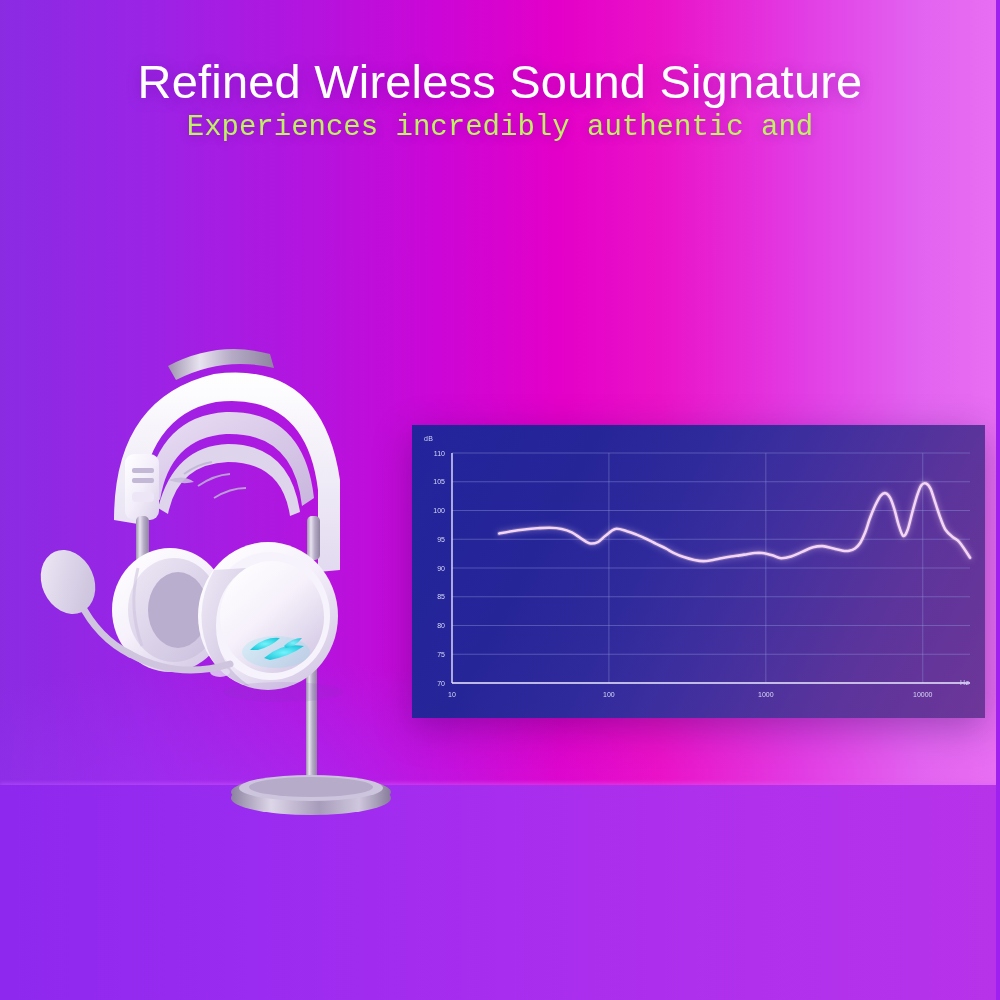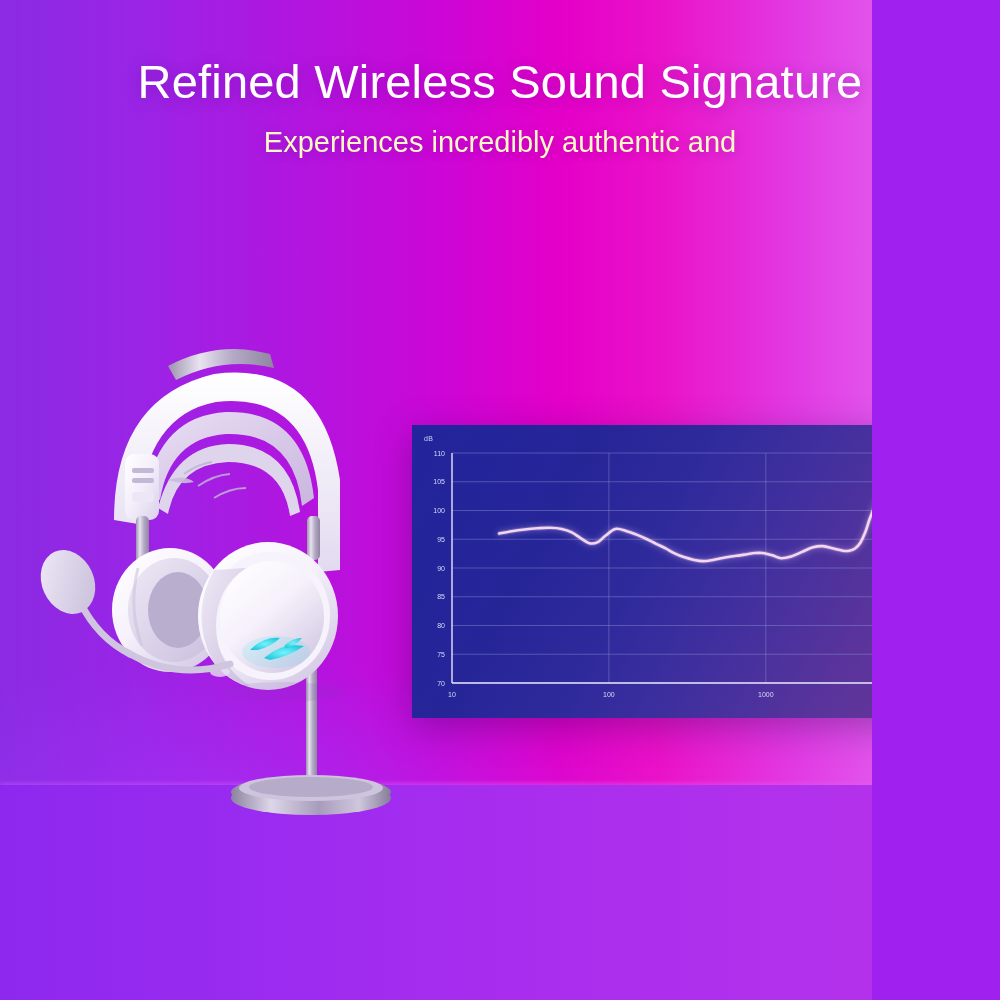--- a/index.html
+++ b/index.html
@@ -1,21 +1,21 @@
 <!DOCTYPE html>
 <html><head>
 <meta charset="utf-8">
 <style>
   html,body{margin:0;padding:0;}
   body{
     width:1000px;height:1000px;overflow:hidden;
     font-family:"Liberation Sans","DejaVu Sans",sans-serif;
     background:#a020f0;
   }
-  #stage{position:relative;width:872px;height:1000px;overflow:hidden;}
+  #stage{position:relative;width:996px;height:1000px;overflow:hidden;}
 
   
   .bg-wall{
     position:absolute;left:0;top:0;width:1000px;height:790px;
     background:linear-gradient(90deg,#8A2BE2 0%,#9A24E6 14%,#B215DF 30%,#CC06D6 44%,#E400C8 56%,#EA12C8 66%,#E23CE4 80%,#E263F0 92%,#E86FF2 100%);
   }
   .bg-floor{
     position:absolute;left:0;top:785px;width:1000px;height:215px;
     background:linear-gradient(90deg,#8E28EE 0%,#9A2BF0 25%,#A82DEE 50%,#B030EC 75%,#B733EA 100%);
   }
@@ -29,22 +29,22 @@
     background:radial-gradient(ellipse 60% 100% at 25% 100%,rgba(160,60,255,.45),rgba(160,60,255,0) 70%);
   }
 
   
   .heading{position:absolute;left:0;top:56px;width:1000px;text-align:center;}
   .title{
     font-size:47px;font-weight:400;color:#ffffff;letter-spacing:.2px;
     line-height:1.12;text-shadow:0 2px 14px rgba(90,0,140,.35);
   }
   .subtitle{
-    margin-top:14px;font-size:29px;font-weight:400;color:#fef9c3;
-    line-height:1.32;text-shadow:0 2px 10px rgba(90,0,140,.3);
+    font-size:29px;font-weight:400;color:#bef264;
+    line-height:1.32;text-shadow:0 2px 10px rgba(90,0,140,.3);font-family:Liberation Mono, monospace;
   }
 
   
   #chart-panel{
     position:absolute;left:412px;top:425px;width:573px;height:293px;
     background:linear-gradient(118deg,#23249C 0%,#262598 26%,#2F2A9C 42%,#43309E 60%,#5B349B 78%,#6E3699 100%);
     box-shadow:0 10px 34px rgba(40,10,90,.35);
   }
   #chart-panel svg{display:block;}
   .axis-unit{

